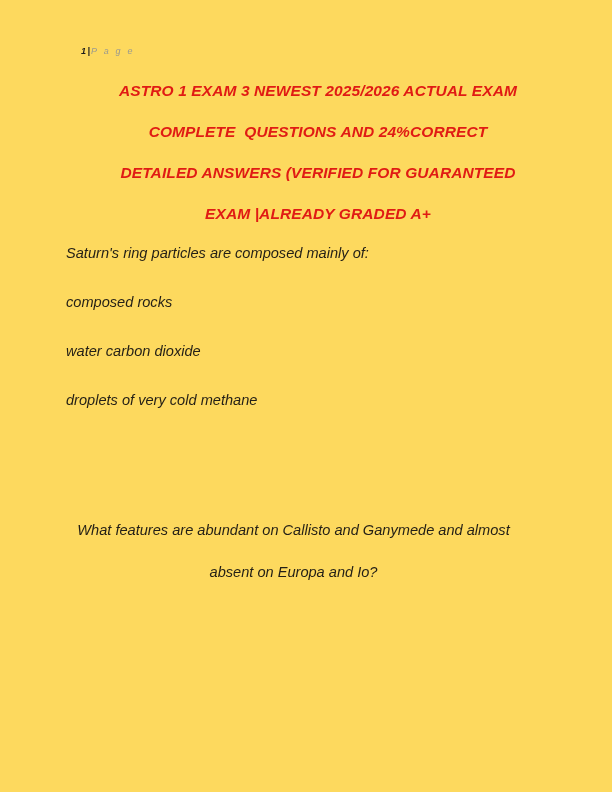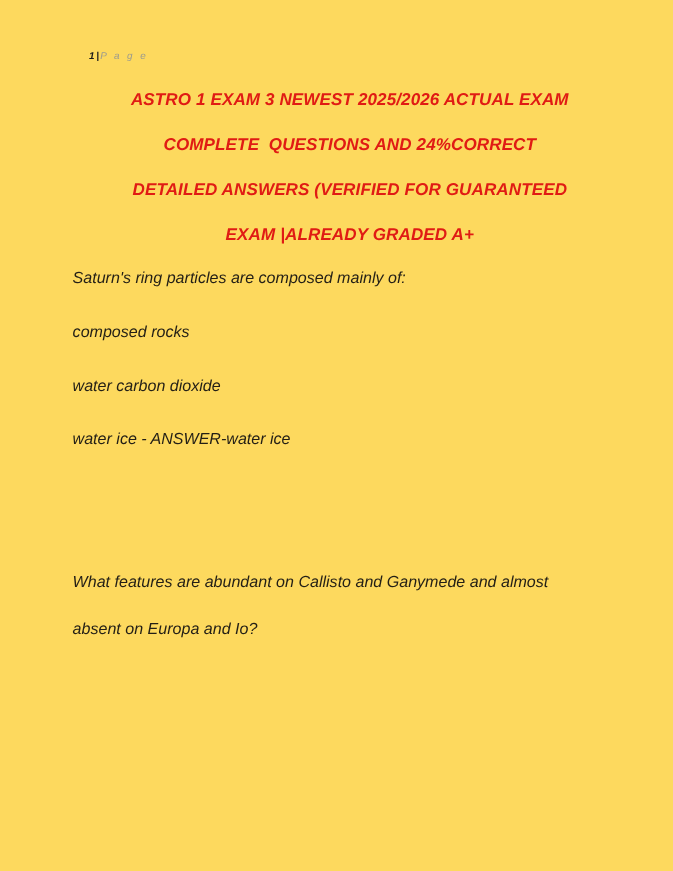--- a/index.html
+++ b/index.html
@@ -84,20 +84,21 @@
     margin-bottom: 28px;
   }
   .spacer {
     height: 70px;
   }
   .para.tight-group {
     line-height: 42px;
     width: 455px;
     white-space: normal;
     margin-bottom: 0;
+    text-align: center;
   }
 </style>
 </head>
 <body>
 
 <div class="page">
 
   <div class="page-header">
     <span class="pg-num">1</span><span class="pg-sep">|</span><span class="pg-word">P a g e</span>
   </div>
@@ -106,18 +107,18 @@
     <div class="title-line">ASTRO 1 EXAM 3 NEWEST 2025/2026 ACTUAL EXAM</div>
     <div class="title-line">COMPLETE  QUESTIONS AND 24%CORRECT</div>
     <div class="title-line">DETAILED ANSWERS (VERIFIED FOR GUARANTEED</div>
     <div class="title-line">EXAM |ALREADY GRADED A+</div>
   </div>
 
   <div class="body-block">
     <p class="para">Saturn's ring particles are composed mainly of:</p>
     <p class="para">composed rocks</p>
     <p class="para">water carbon dioxide</p>
-    <p class="para">water ice - ANSWER-water ice</p>
+    <p class="para">droplets of very cold methane</p>
     <div class="spacer"></div>
     <p class="para tight-group">What features are abundant on Callisto and Ganymede and almost absent on Europa and Io?</p>
   </div>
 
 </div>
 
 </body></html>

